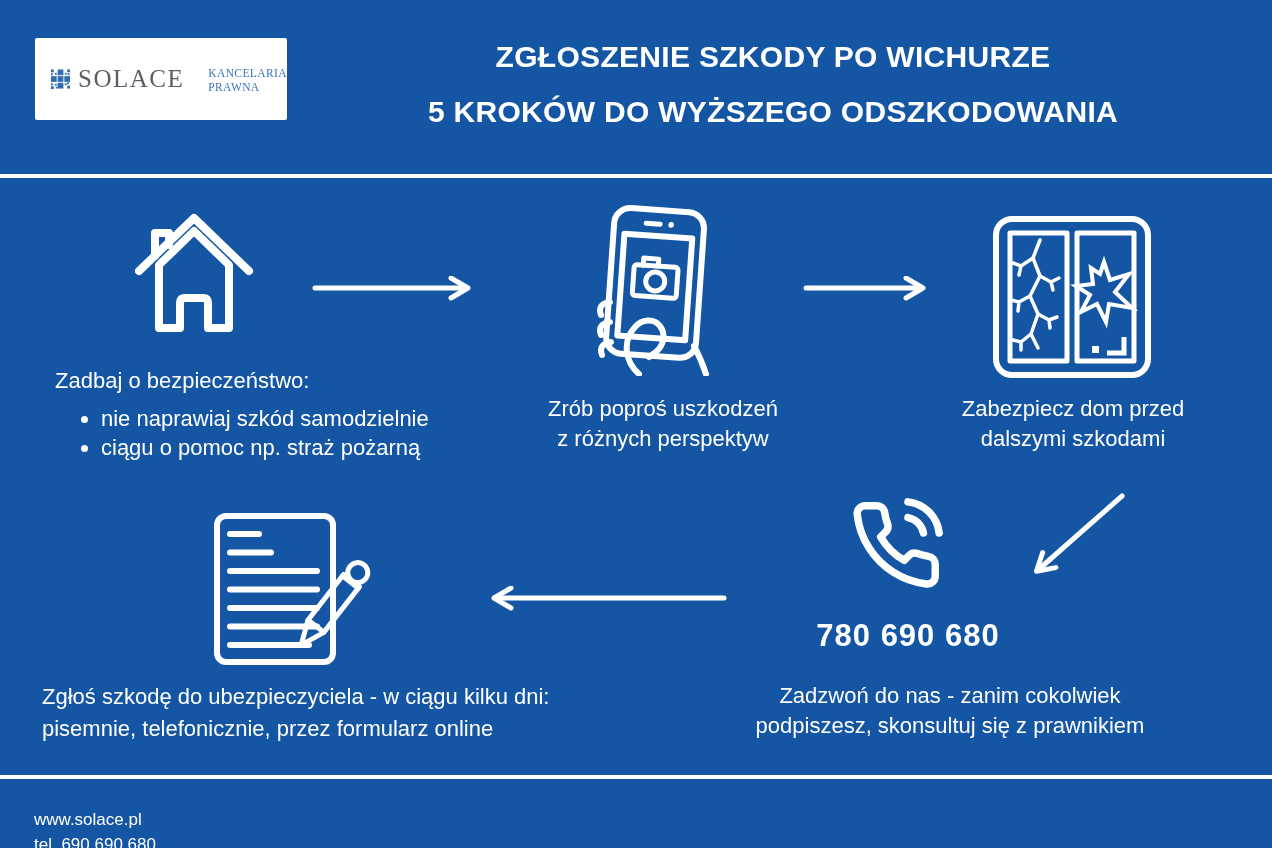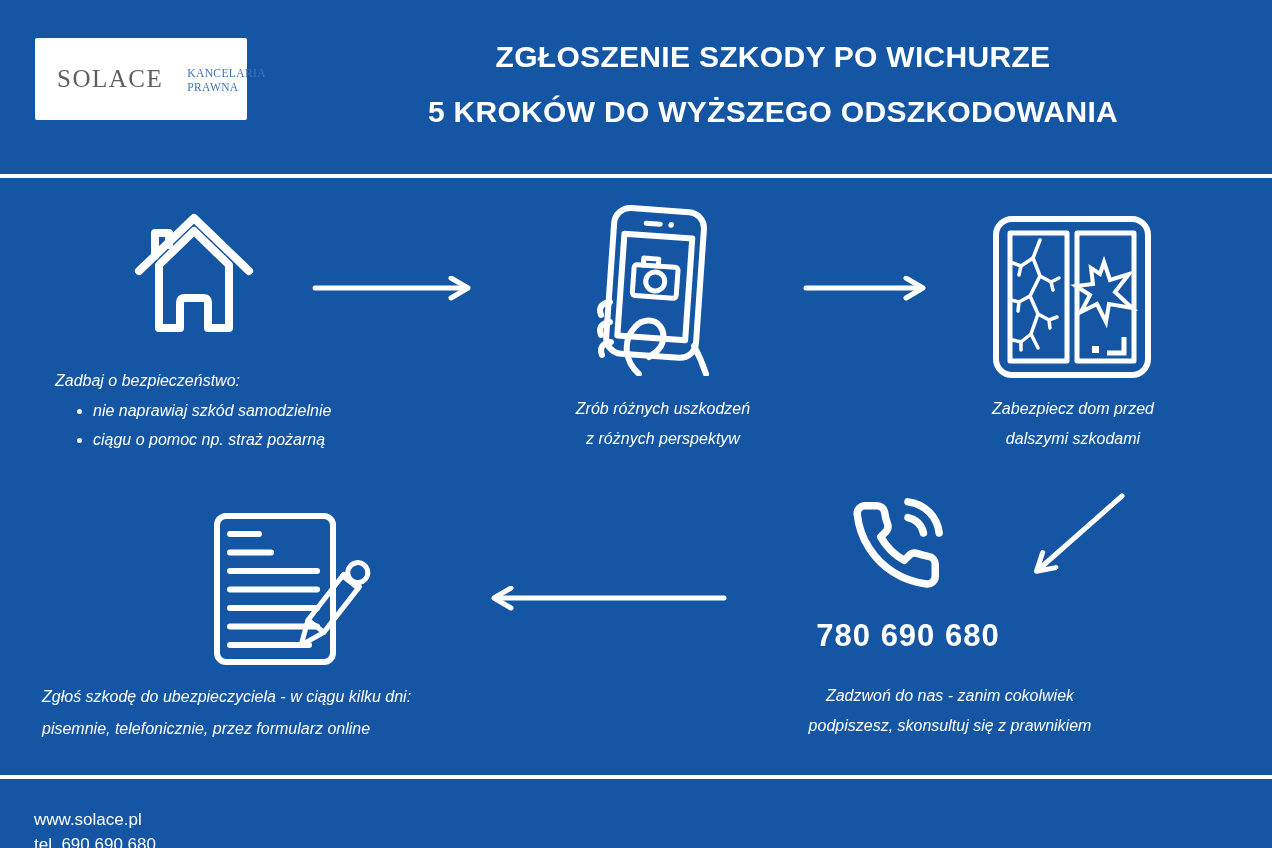--- a/index.html
+++ b/index.html
@@ -13,21 +13,21 @@
   }
   .abs { position:absolute; }
 
   
   .sep { position:absolute; left:0; width:1272px; height:4px; background:#FFFFFF; }
   .sep-top { top:174px; }
   .sep-bottom { top:775px; }
 
   
   .logo-box {
-    position:absolute; left:35px; top:38px; width:212px; height:82px;
+    position:absolute; left:35px; top:38px; width:252px; height:82px;
     background:#FFFFFF; border-radius:2px;
     display:flex; align-items:center; padding-left:15px; box-sizing:border-box;justify-content:space-between;
   }
   .logo-brand {
     font-family:"Liberation Serif", serif;
     font-size:25px; color:#5A5F66; letter-spacing:1.5px; margin-left:7px;
   }
   .logo-sub {
     font-family:"Liberation Serif", serif;
     font-size:11.5px; color:#3A73BA; line-height:14px;
@@ -36,23 +36,23 @@
 
   
   .title {
     position:absolute; left:288px; top:40px; width:970px;
     text-align:center; font-weight:700; font-size:30px; letter-spacing:0.3px;
   }
   .title .l1 { line-height:34px; }
   .title .l2 { line-height:34px; margin-top:21px; }
 
   
-  .txt { font-size:16px; line-height:29.5px;font-style:italic; }
+  .txt { font-size:22px; line-height:29.5px; }
   .step1-text { position:absolute; left:55px; top:366px; width:460px; }
-  .step1-text ul { margin:0; padding-left:38px; list-style:disc; }
+  .step1-text ul { margin:8px; padding-left:38px; list-style:disc; }
   .step2-text { position:absolute; left:505px; top:394px; width:316px; text-align:center; }
   .step3-text { position:absolute; left:915px; top:394px; width:316px; text-align:center; }
   .phone-number {
     position:absolute; left:755px; top:618px; width:306px; text-align:center;
     font-size:31px; font-weight:700; letter-spacing:1px;
   }
   .step4-text { position:absolute; left:710px; top:681px; width:480px; text-align:center; line-height:30px; }
   .step5-text { position:absolute; left:42px; top:681px; width:620px; line-height:32px; }
 
   
@@ -167,21 +167,21 @@
 
 <div class="txt step1-text">
   <div>Zadbaj o bezpieczeństwo:</div>
   <ul>
     <li>nie naprawiaj szkód samodzielnie</li>
     <li>ciągu o pomoc np. straż pożarną</li>
   </ul>
 </div>
 
 <div class="txt step2-text">
-  <div>Zrób różnych uszkodzeń</div>
+  <div>Zrób poproś uszkodzeń</div>
   <div>z różnych perspektyw</div>
 </div>
 
 <div class="txt step3-text">
   <div>Zabezpiecz dom przed</div>
   <div>dalszymi szkodami</div>
 </div>
 
 <svg class="abs" style="left:1010px; top:490px;" width="120" height="100" viewBox="0 0 120 100">
   <defs>

